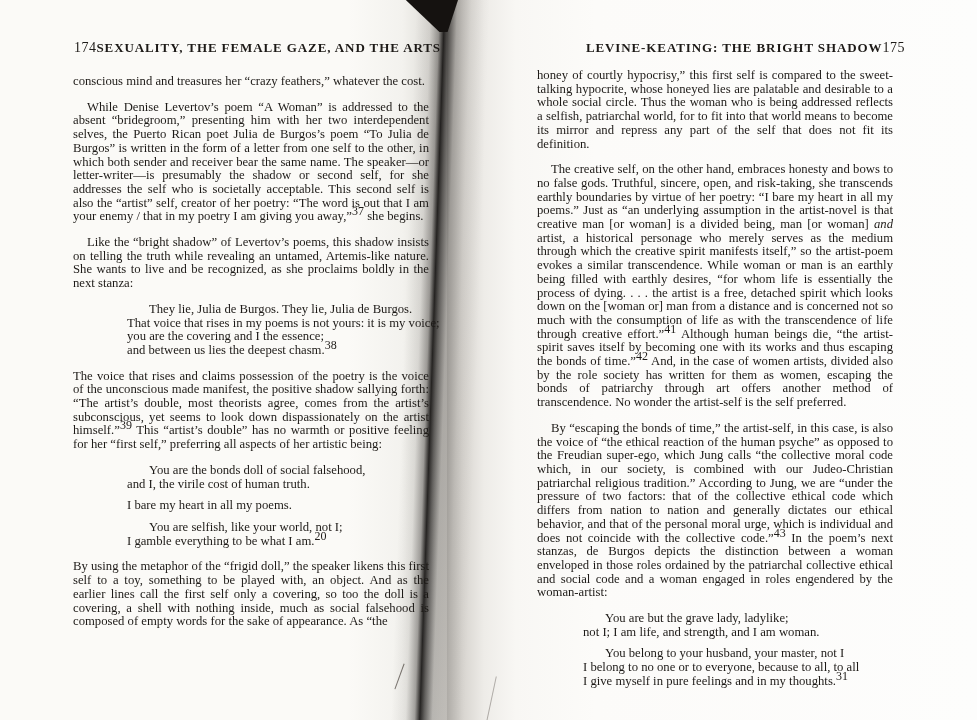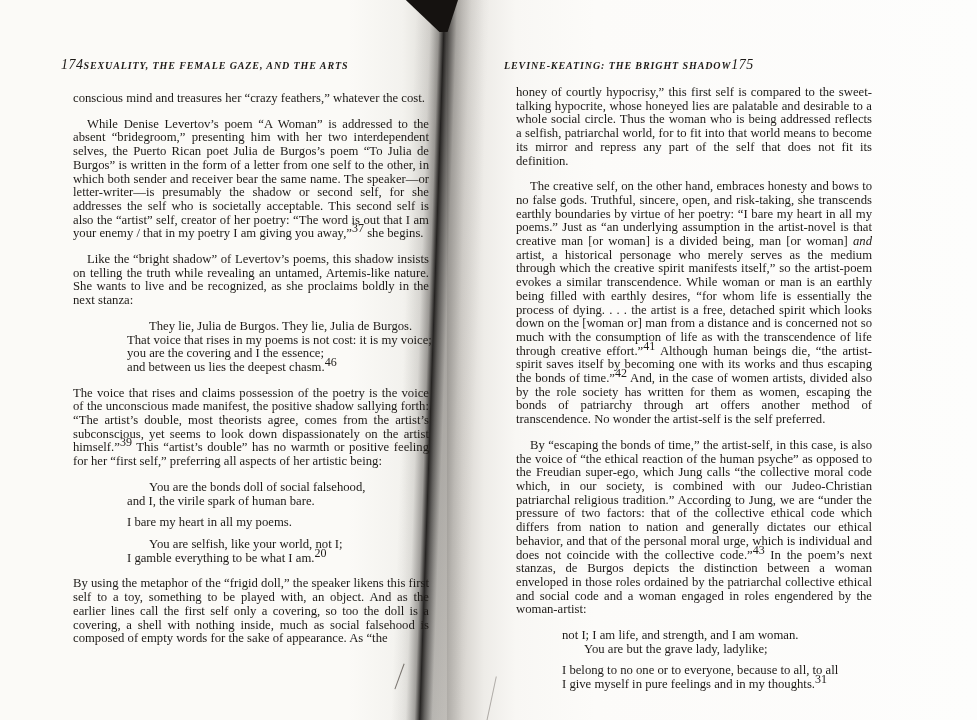--- a/index.html
+++ b/index.html
@@ -32,32 +32,30 @@
       rgba(25,22,20,0) 100%);
     pointer-events:none;
   }
   .spine-wedge{
     position:absolute;left:400px;top:0;width:58px;height:32px;
     background:#151210;
     clip-path:polygon(10% 0,100% 0,82% 100%,68% 100%);
   }
   .col{position:absolute;top:40px;width:380px;}
   .col-left{left:61px;}
-  .col-right{left:504px;}
+  .col-right{left:525px;}
   .pagehead{
-    display:flex;justify-content:flex-start;align-items:baseline;
+    display:flex;justify-content:flex-end;align-items:baseline;
     margin-bottom:19px;
-    font-style:italic;
   }
   .col-right .pagehead{margin-bottom:13px;}
   .pageno{font-size:14px;letter-spacing:0.5px;}
   .runhead{
-    font-size:10px;font-weight:700;letter-spacing:0.9px;
+    font-size:13px;font-weight:700;letter-spacing:0.9px;
     text-transform:uppercase;
-    margin-top:20px;
   }
   .body-text{font-size:12.7px;line-height:13.7px;text-align:justify;}
   .para{margin:12px;text-align:justify;}
   .para.indent{text-indent:14px;}
   .poem{margin:8px 0 7px 66px;text-align:left;}
   .col-right .poem{margin-left:58px;}
   .pline{white-space:nowrap;font-family:Liberation Serif, serif;}
   .pline.pfirst{padding-left:22px;}
   sup.fn{font-size:12px;line-height:0;vertical-align:super;letter-spacing:0;}
   em{}
@@ -80,28 +78,28 @@
     <div class="pagehead">
       <span class="pageno">174</span>
       <span class="runhead">SEXUALITY, THE FEMALE GAZE, AND THE ARTS</span>
     </div>
     <div class="body-text body">
         <p class="para">conscious mind and treasures her “crazy feathers,” whatever the cost.</p>
         <p class="para indent">While Denise Levertov’s poem “A Woman” is addressed to the absent “bridegroom,” presenting him with her two interdependent selves, the Puerto Rican poet Julia de Burgos’s poem “To Julia de Burgos” is written in the form of a letter from one self to the other, in which both sender and receiver bear the same name. The speaker—or letter-writer—is presumably the shadow or second self, for she addresses the self who is societally acceptable. This second self is also the “artist” self, creator of her poetry: “The word is out that I am your enemy / that in my poetry I am giving you away,”<sup class="fn">37</sup> she begins.</p>
         <p class="para indent">Like the “bright shadow” of Levertov’s poems, this shadow insists on telling the truth while revealing an untamed, Artemis-like nature. She wants to live and be recognized, as she proclaims boldly in the next stanza:</p>
         <div class="poem">
           <div class="pline pfirst">They lie, Julia de Burgos. They lie, Julia de Burgos.</div>
-          <div class="pline">That voice that rises in my poems is not cost: it is my voice;</div>
+          <div class="pline">That voice that rises in my poems is not yours: it is my voice;</div>
           <div class="pline">you are the covering and I the essence;</div>
-          <div class="pline">and between us lies the deepest chasm.<sup class="fn">46</sup></div>
+          <div class="pline">and between us lies the deepest chasm.<sup class="fn">38</sup></div>
         </div>
         <p class="para">The voice that rises and claims possession of the poetry is the voice of the unconscious made manifest, the positive shadow sallying forth: “The artist’s double, most theorists agree, comes from the artist’s subconscious, yet seems to look down dispassionately on the artist himself.”<sup class="fn">39</sup> This “artist’s double” has no warmth or positive feeling for her “first self,” preferring all aspects of her artistic being:</p>
         <div class="poem">
           <div class="pline pfirst">You are the bonds doll of social falsehood,</div>
-          <div class="pline">and I, the virile spark of human bare.</div>
+          <div class="pline">and I, the virile cost of human truth.</div>
         </div>
         <div class="poem">
           <div class="pline">I bare my heart in all my poems.</div>
         </div>
         <div class="poem">
           <div class="pline pfirst">You are selfish, like your world, not I;</div>
           <div class="pline">I gamble everything to be what I am.<sup class="fn">20</sup></div>
         </div>
         <p class="para">By using the metaphor of the “frigid doll,” the speaker likens this first self to a toy, something to be played with, an object. And as the earlier lines call the first self only a covering, so too the doll is a covering, a shell with nothing inside, much as social falsehood is composed of empty words for the sake of appearance. As “the</p>
       </div>
@@ -110,24 +108,25 @@
   <div class="col col-right">
     <div class="pagehead">
       <span class="runhead">LEVINE-KEATING: THE BRIGHT SHADOW</span>
       <span class="pageno">175</span>
     </div>
     <div class="body-text body">
         <p class="para">honey of courtly hypocrisy,” this first self is compared to the sweet-talking hypocrite, whose honeyed lies are palatable and desirable to a whole social circle. Thus the woman who is being addressed reflects a selfish, patriarchal world, for to fit into that world means to become its mirror and repress any part of the self that does not fit its definition.</p>
         <p class="para indent">The creative self, on the other hand, embraces honesty and bows to no false gods. Truthful, sincere, open, and risk-taking, she transcends earthly boundaries by virtue of her poetry: “I bare my heart in all my poems.” Just as “an underlying assumption in the artist-novel is that creative man [or woman] is a divided being, man [or woman] <em>and</em> artist, a historical personage who merely serves as the medium through which the creative spirit manifests itself,” so the artist-poem evokes a similar transcendence. While woman or man is an earthly being filled with earthly desires, “for whom life is essentially the process of dying. . . . the artist is a free, detached spirit which looks down on the [woman or] man from a distance and is concerned not so much with the consumption of life as with the transcendence of life through creative effort.”<sup class="fn">41</sup> Although human beings die, “the artist-spirit saves itself by becoming one with its works and thus escaping the bonds of time.”<sup class="fn">42</sup> And, in the case of women artists, divided also by the role society has written for them as women, escaping the bonds of patriarchy through art offers another method of transcendence. No wonder the artist-self is the self preferred.</p>
         <p class="para indent">By “escaping the bonds of time,” the artist-self, in this case, is also the voice of “the ethical reaction of the human psyche” as opposed to the Freudian super-ego, which Jung calls “the collective moral code which, in our society, is combined with our Judeo-Christian patriarchal religious tradition.” According to Jung, we are “under the pressure of two factors: that of the collective ethical code which differs from nation to nation and generally dictates our ethical behavior, and that of the personal moral urge, which is individual and does not coincide with the collective code.”<sup class="fn">43</sup> In the poem’s next stanzas, de Burgos depicts the distinction between a woman enveloped in those roles ordained by the patriarchal collective ethical and social code and a woman engaged in roles engendered by the woman-artist:</p>
         <div class="poem">
+          <div class="pline pfirst">You are but the grave lady, ladylike;</div>
           <div class="pline">not I; I am life, and strength, and I am woman.</div>
-          <div class="pline pfirst">You are but the grave lady, ladylike;</div>
         </div>
         <div class="poem">
+          <div class="pline pfirst">You belong to your husband, your master, not I</div>
           <div class="pline">I belong to no one or to everyone, because to all, to all</div>
           <div class="pline">I give myself in pure feelings and in my thoughts.<sup class="fn">31</sup></div>
         </div>
       </div>
   </div>
 
   <div class="artifact artifact-a"></div>
   <div class="artifact artifact-b"></div>
 
 </div>

